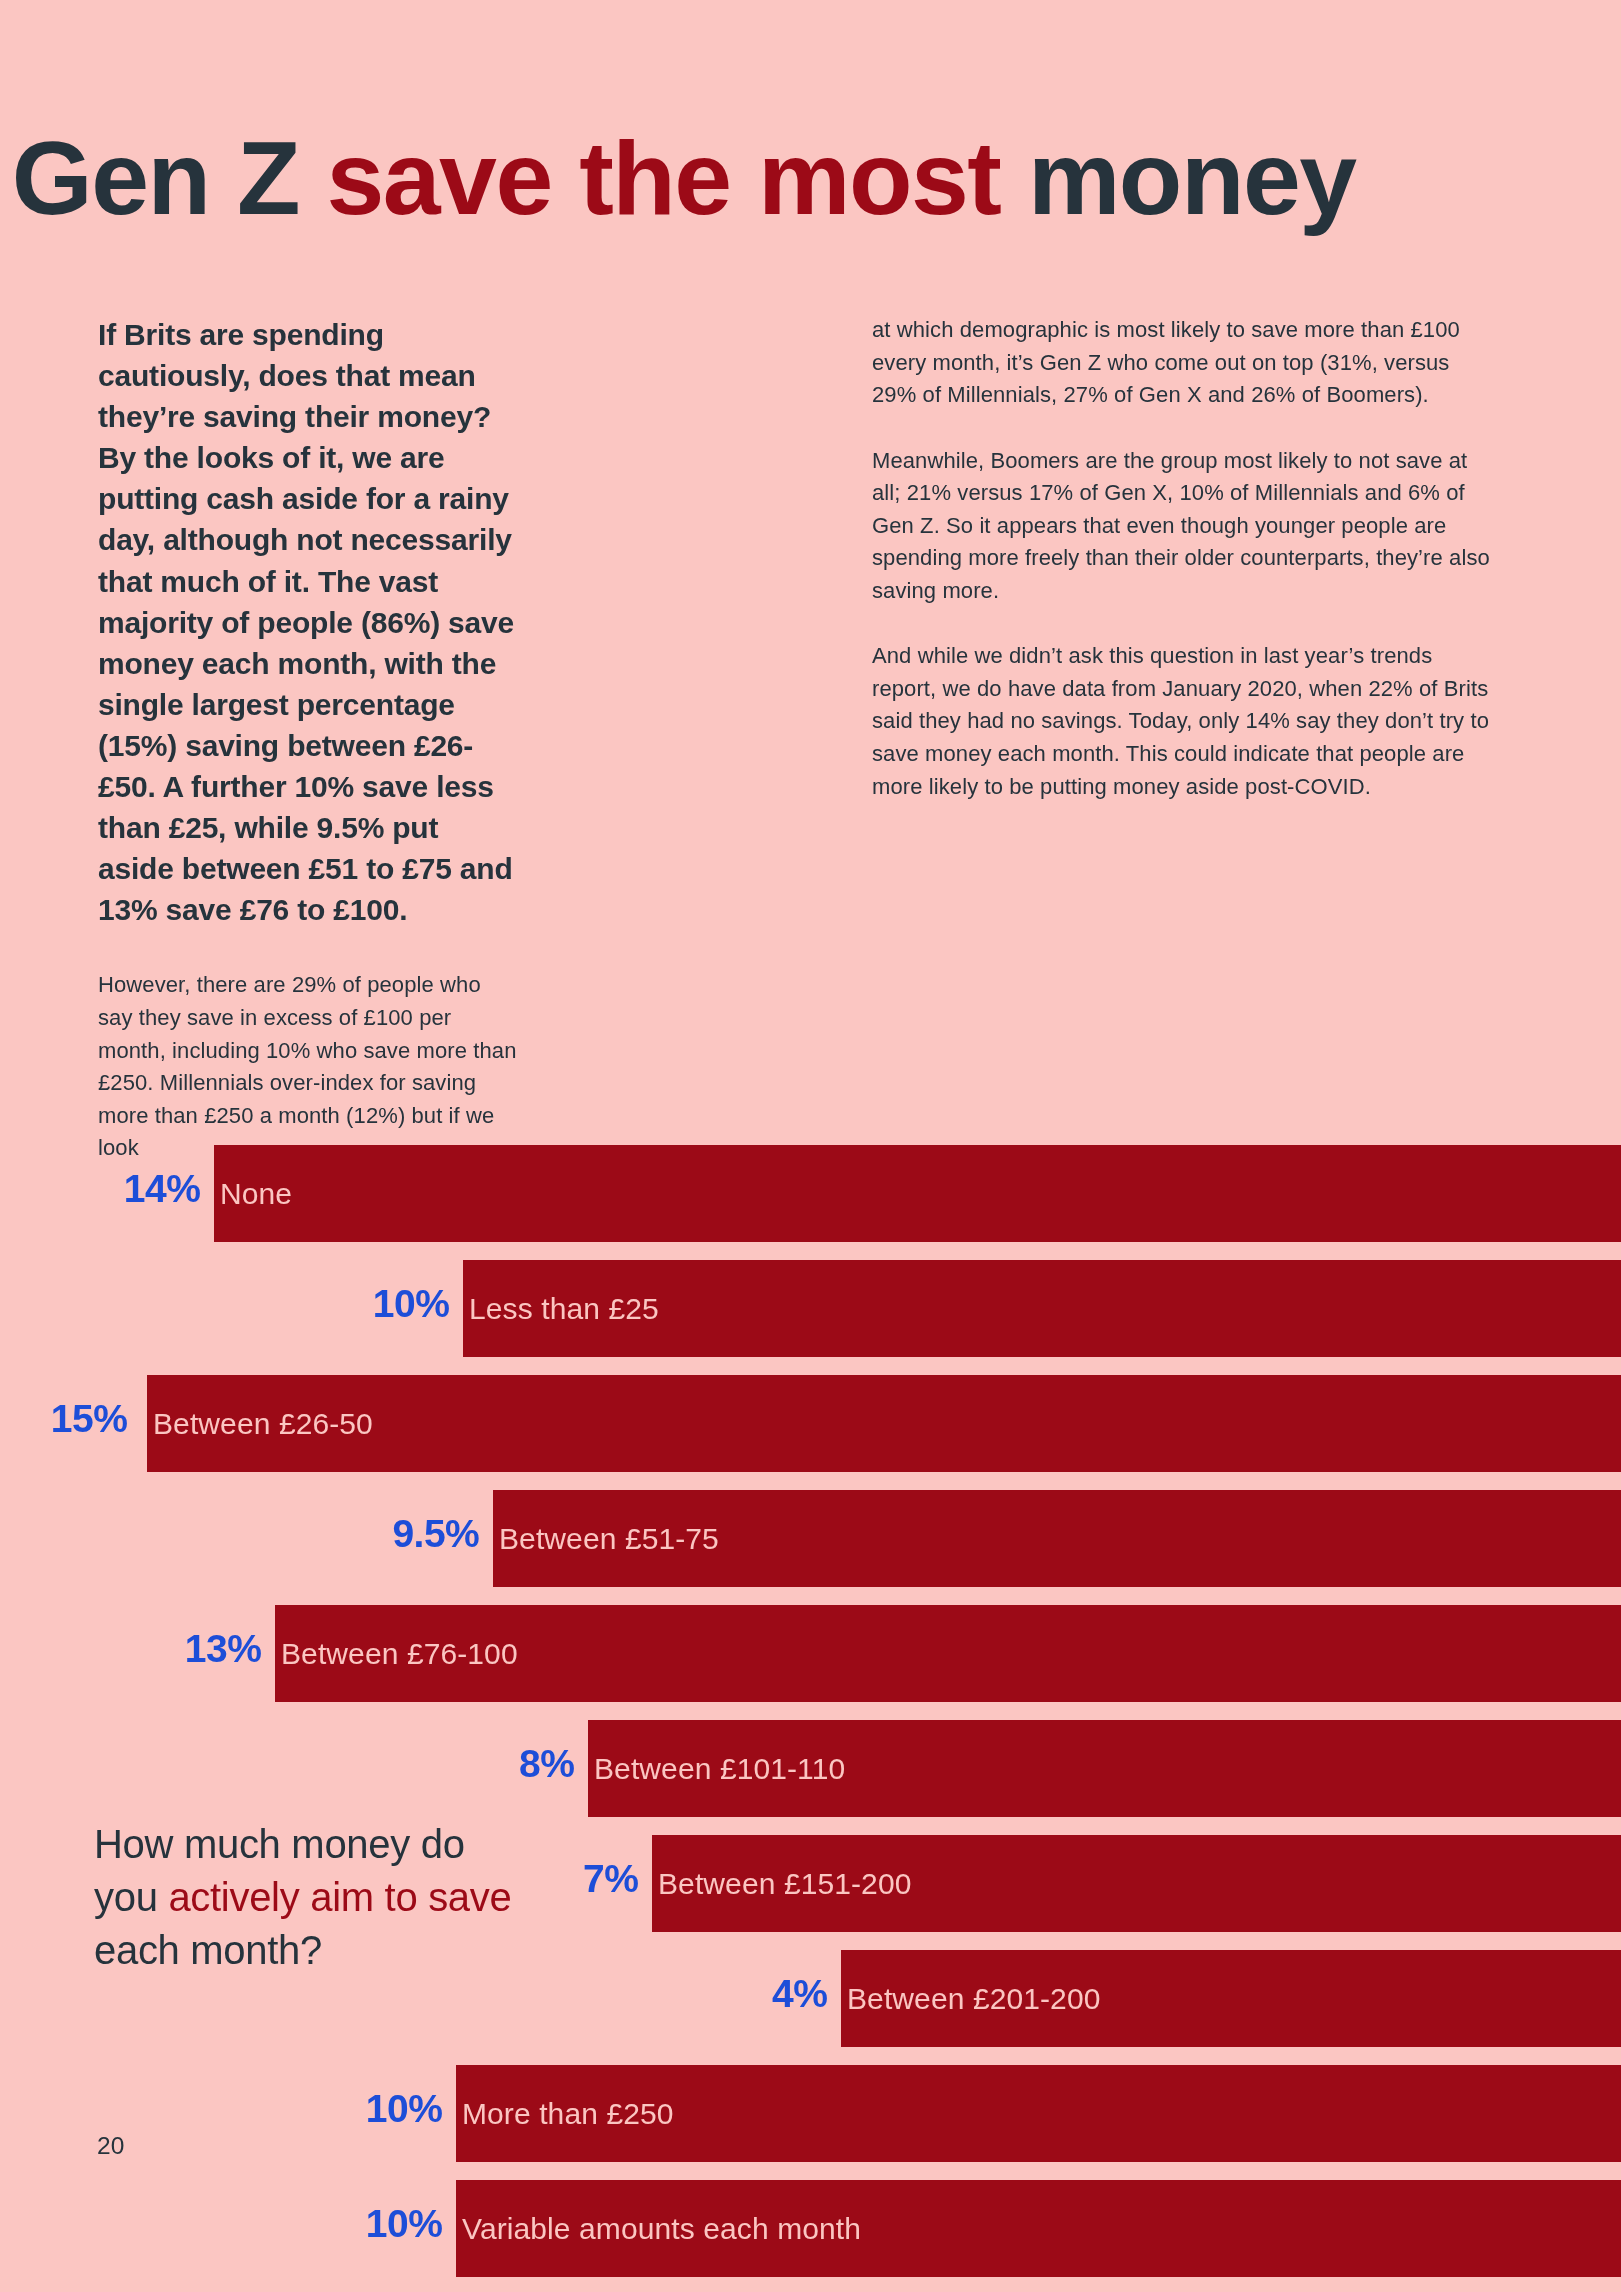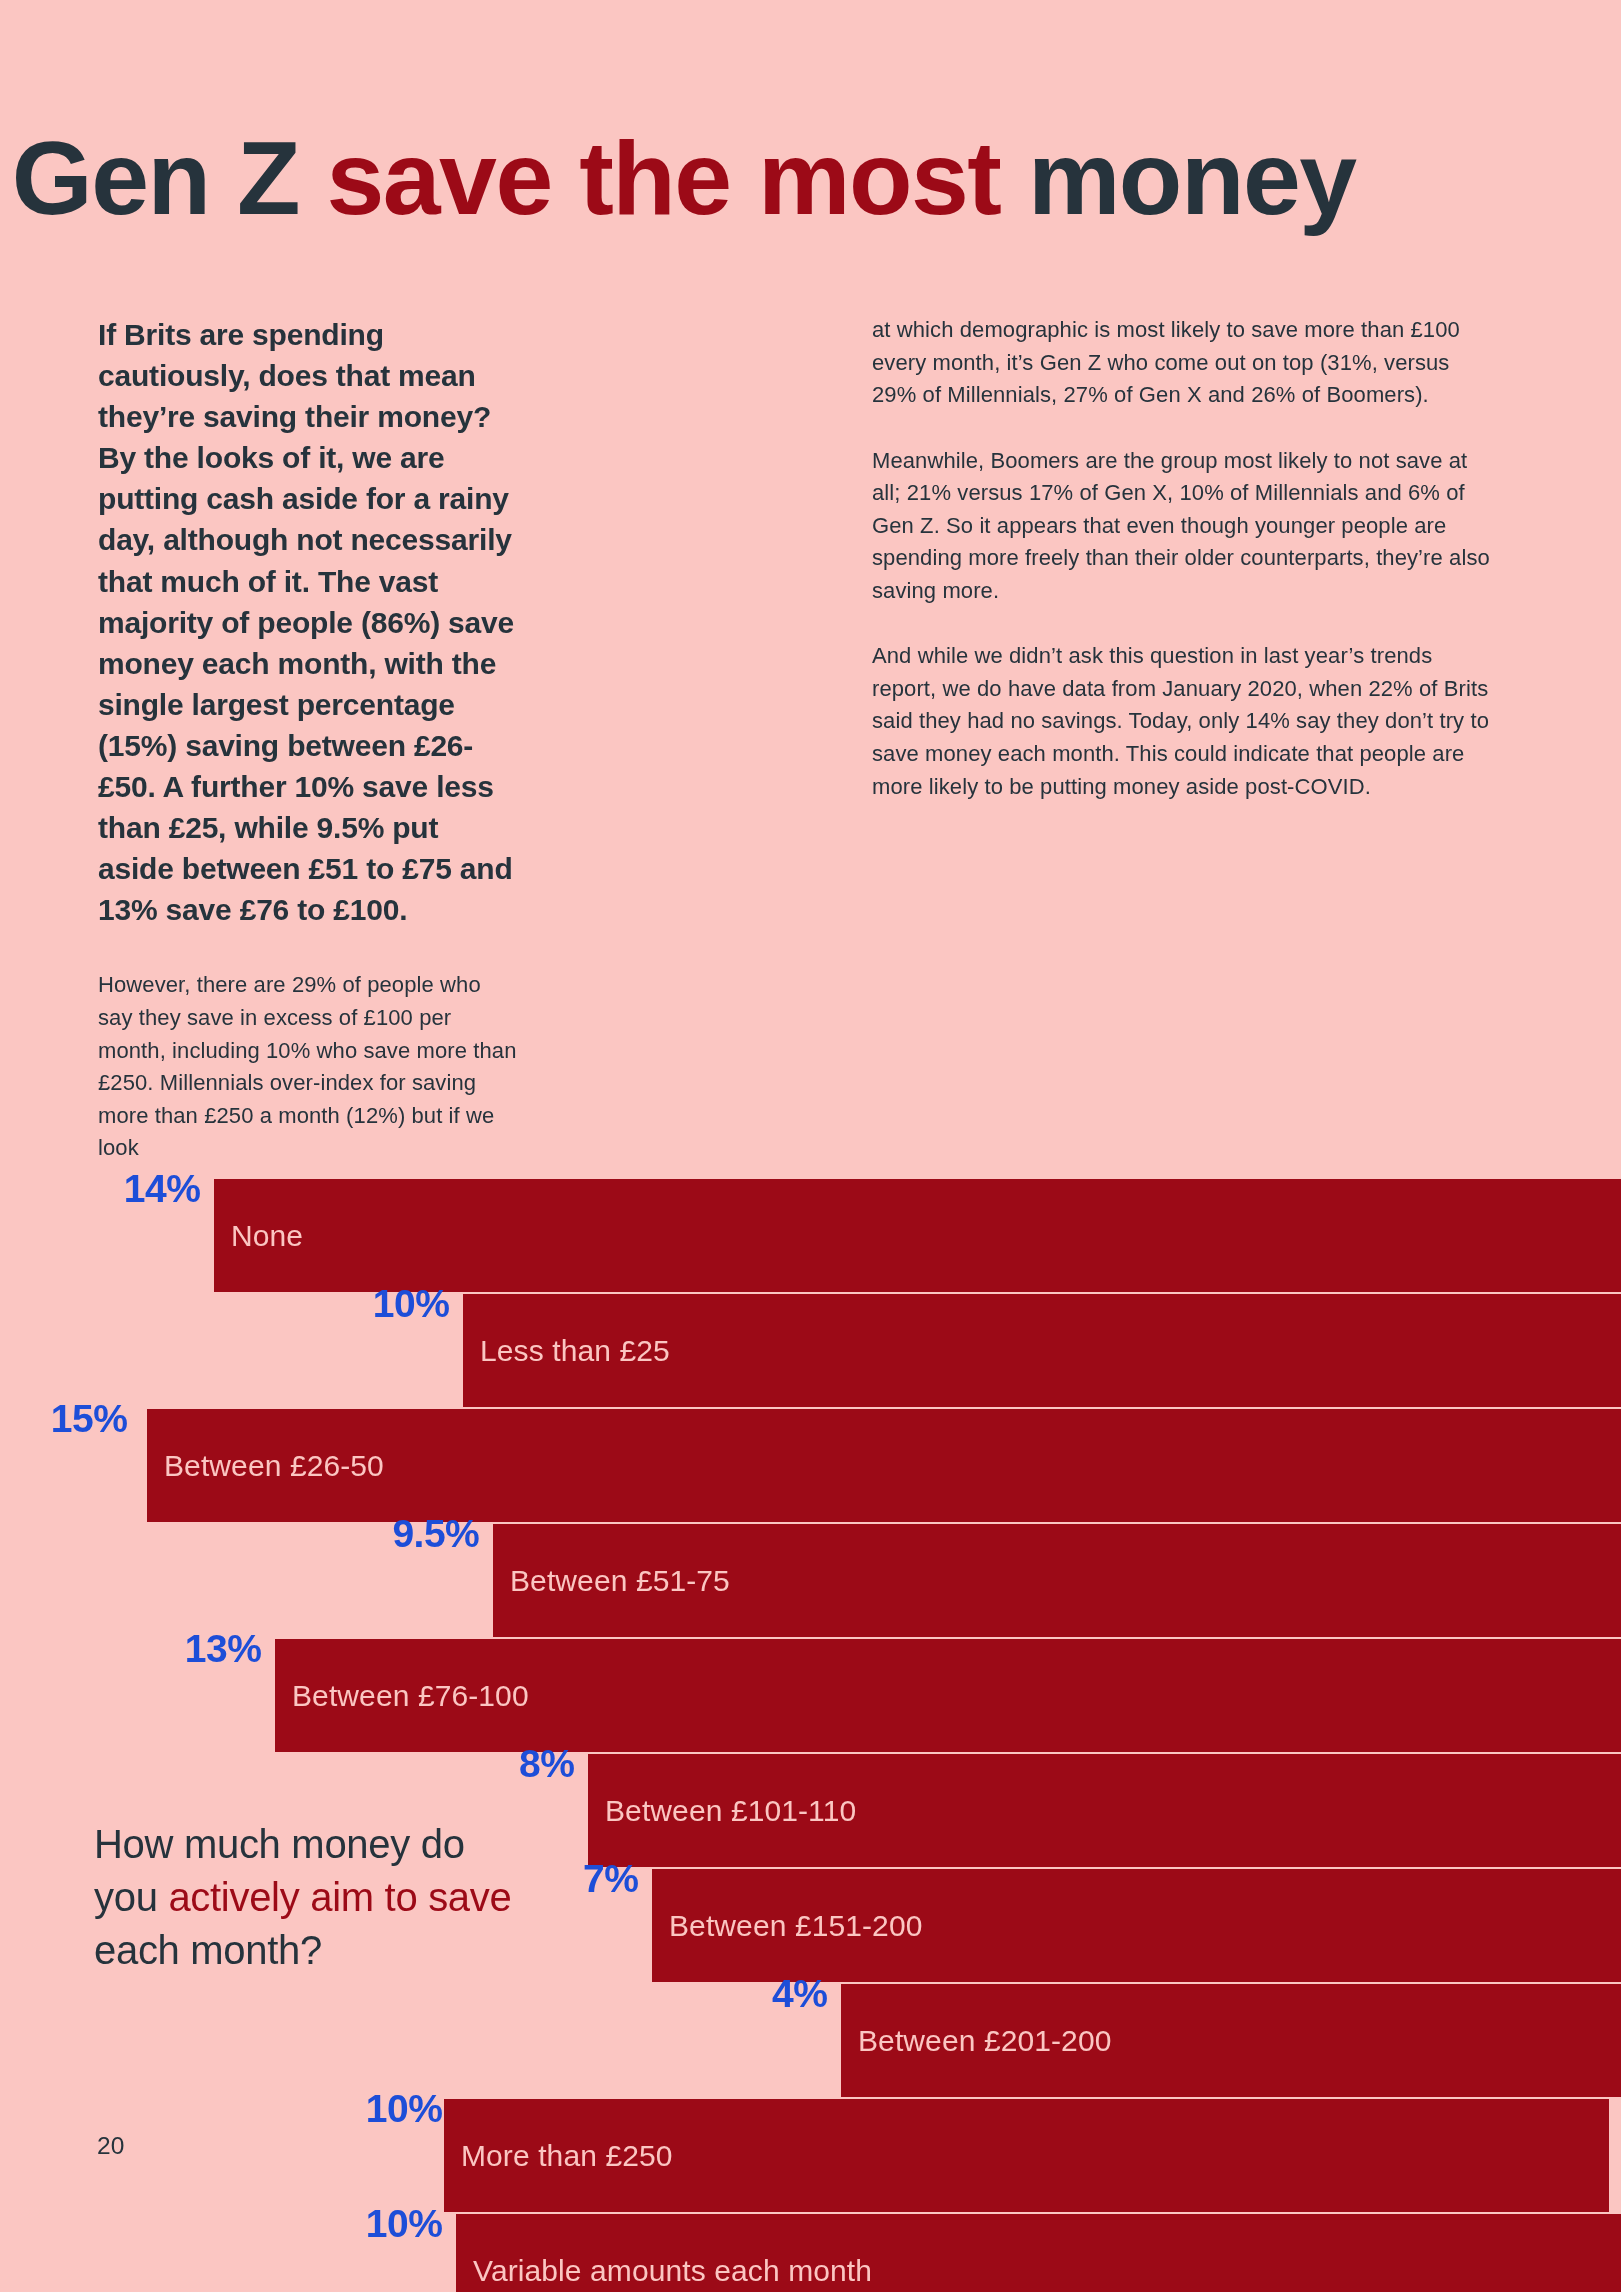--- a/index.html
+++ b/index.html
@@ -62,29 +62,28 @@
     width:1621px;
   }
   .bar-row{
     position:relative;
     height:87px;
     margin-bottom:28px;
   }
   .bar{
     position:absolute;
     top:0;
-    height:113px;
+    height:97px;
     background:#9c0a17;
     display:flex;
     align-items:center;
     box-sizing:border-box;
-    padding-left:17px;
+    padding-left:6px;
     overflow:hidden;
     white-space:nowrap;
-    margin-top:34px;
   }
   .bar-label{
     color:#fbc6c2;
     font-size:30px;
     font-weight:400;
     letter-spacing:0.1px;
   }
   .bar-value{
     position:absolute;
     top:0;
@@ -185,21 +184,21 @@
         </div>
       </div>
       <div class="bar-row">
         <div class="bar-value" style="left: 0px; width: 841px;">4%</div>
         <div class="bar" style="left: 841px; width: 780px;">
           <span class="bar-label">Between £201-200</span>
         </div>
       </div>
       <div class="bar-row">
         <div class="bar-value" style="left: 0px; width: 456px;">10%</div>
-        <div class="bar" style="left: 444px; width: 1165px;">
+        <div class="bar" style="left: 456px; width: 1165px;">
           <span class="bar-label">More than £250</span>
         </div>
       </div>
       <div class="bar-row">
         <div class="bar-value" style="left: 0px; width: 456px;">10%</div>
         <div class="bar" style="left: 456px; width: 1165px;">
           <span class="bar-label">Variable amounts each month</span>
         </div>
       </div>
     </div>

